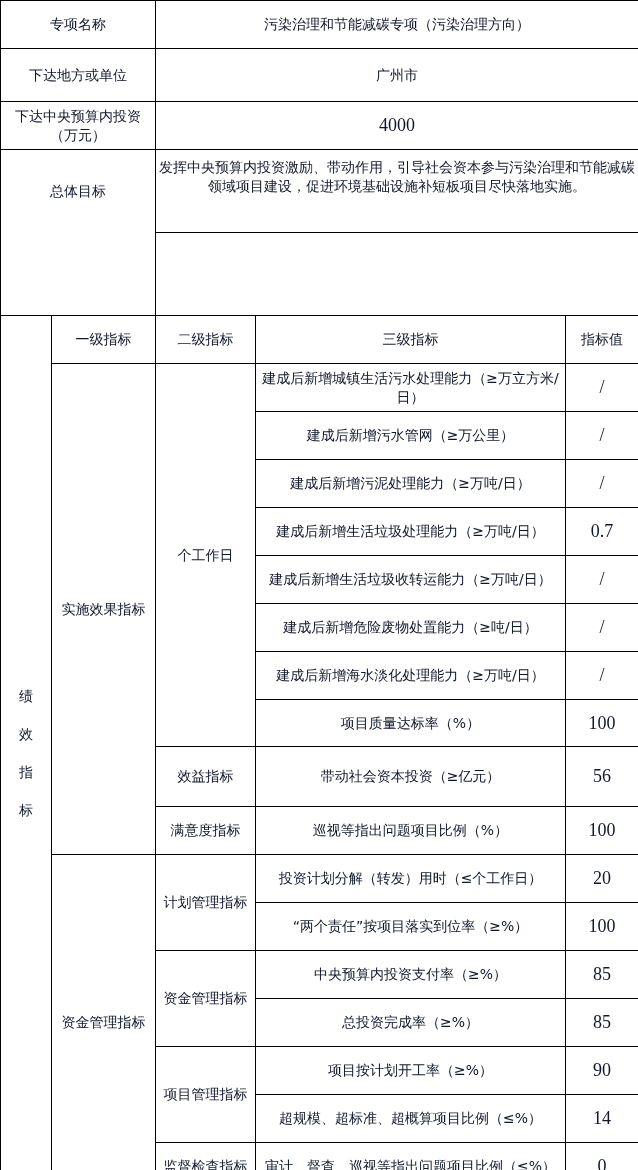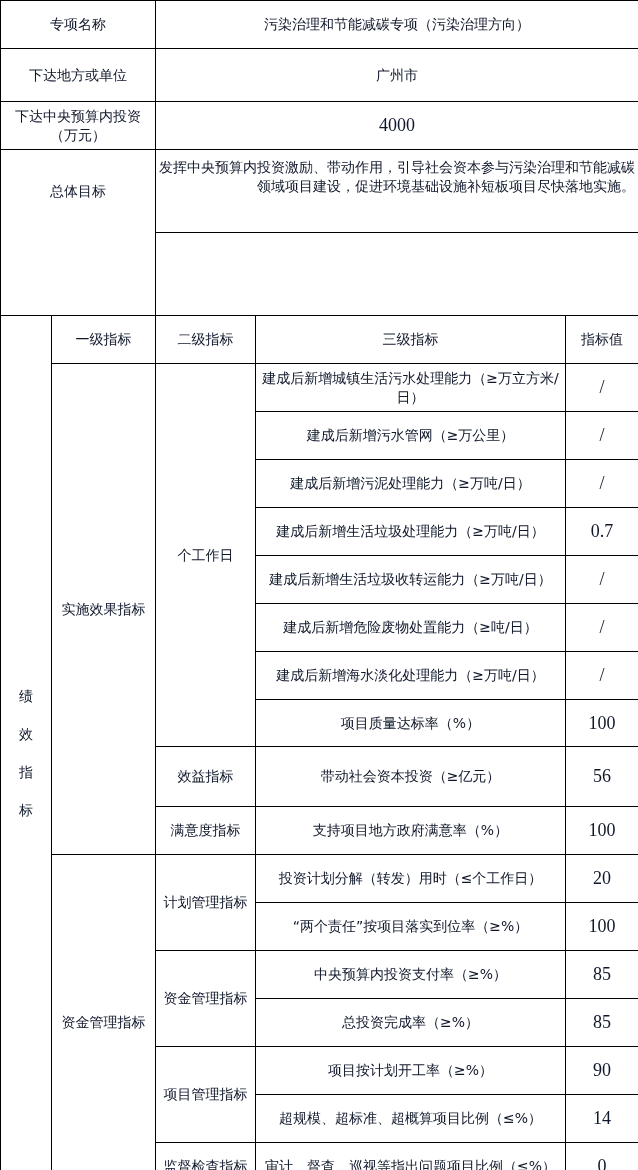--- a/index.html
+++ b/index.html
@@ -13,21 +13,21 @@
       color: #0f172a;
     }
     td {
       border: 1px solid #000;
       text-align: center;
       vertical-align: middle;
       padding: 0 3px;
       line-height: 19px;
       overflow: hidden;
     }
-    td.left { text-align: right; vertical-align: top; padding-top: 8px; margin-left: 46px; }
+    td.left { text-align: center; vertical-align: top; padding-top: 8px; margin-left: 46px; }
     .vertical-label span { display: block; line-height: 38px; }
     .val { font-family: "Liberation Serif", serif; font-size: 18px; }
   </style>
 </head>
 <body>
 
 <table>
   <colgroup>
     <col style="width:51px">
     <col style="width:104px">
@@ -103,21 +103,21 @@
     <td>项目质量达标率（%）</td>
     <td class="val">100</td>
   </tr>
   <tr style="height:60px">
     <td>效益指标</td>
     <td>带动社会资本投资（≥亿元）</td>
     <td class="val">56</td>
   </tr>
   <tr style="height:48px">
     <td>满意度指标</td>
-    <td>支持项目地方政府满意率（%）</td>
+    <td>巡视等指出问题项目比例（%）</td>
     <td class="val">100</td>
   </tr>
 
   <tr style="height:48px">
     <td rowspan="7">资金管理指标</td>
     <td rowspan="2">计划管理指标</td>
     <td>投资计划分解（转发）用时（≤个工作日）</td>
     <td class="val">20</td>
   </tr>
   <tr style="height:48px">

